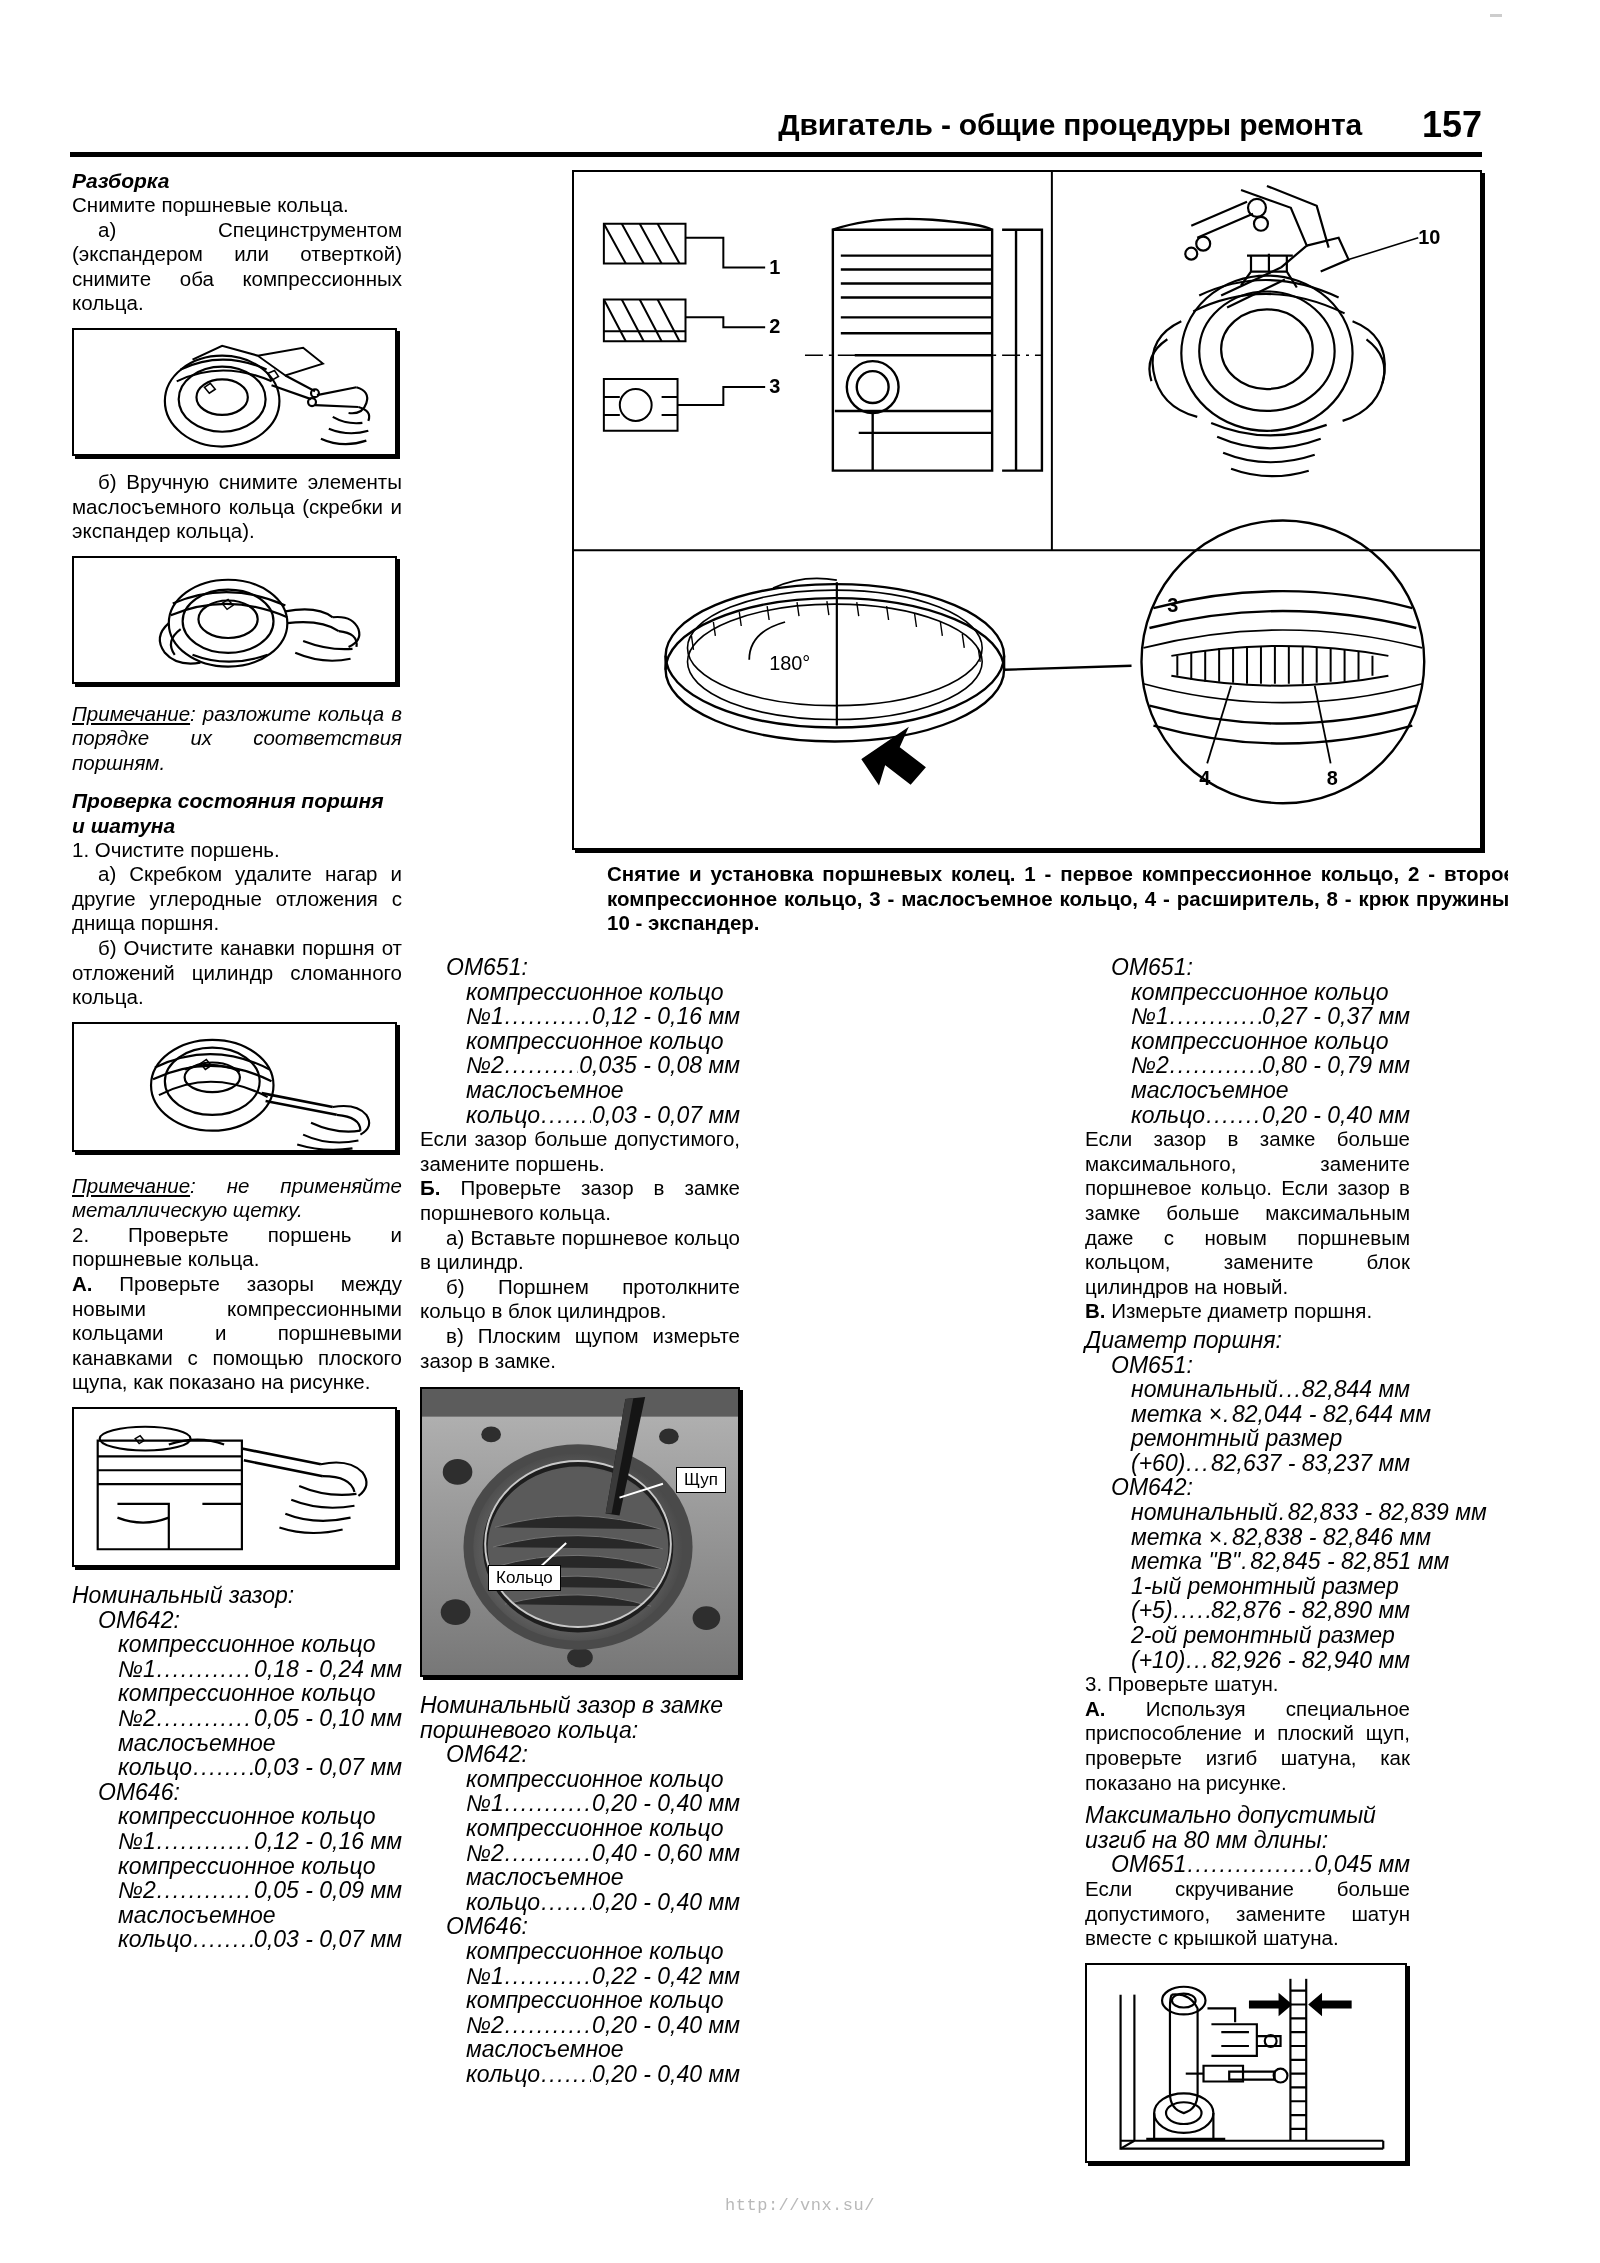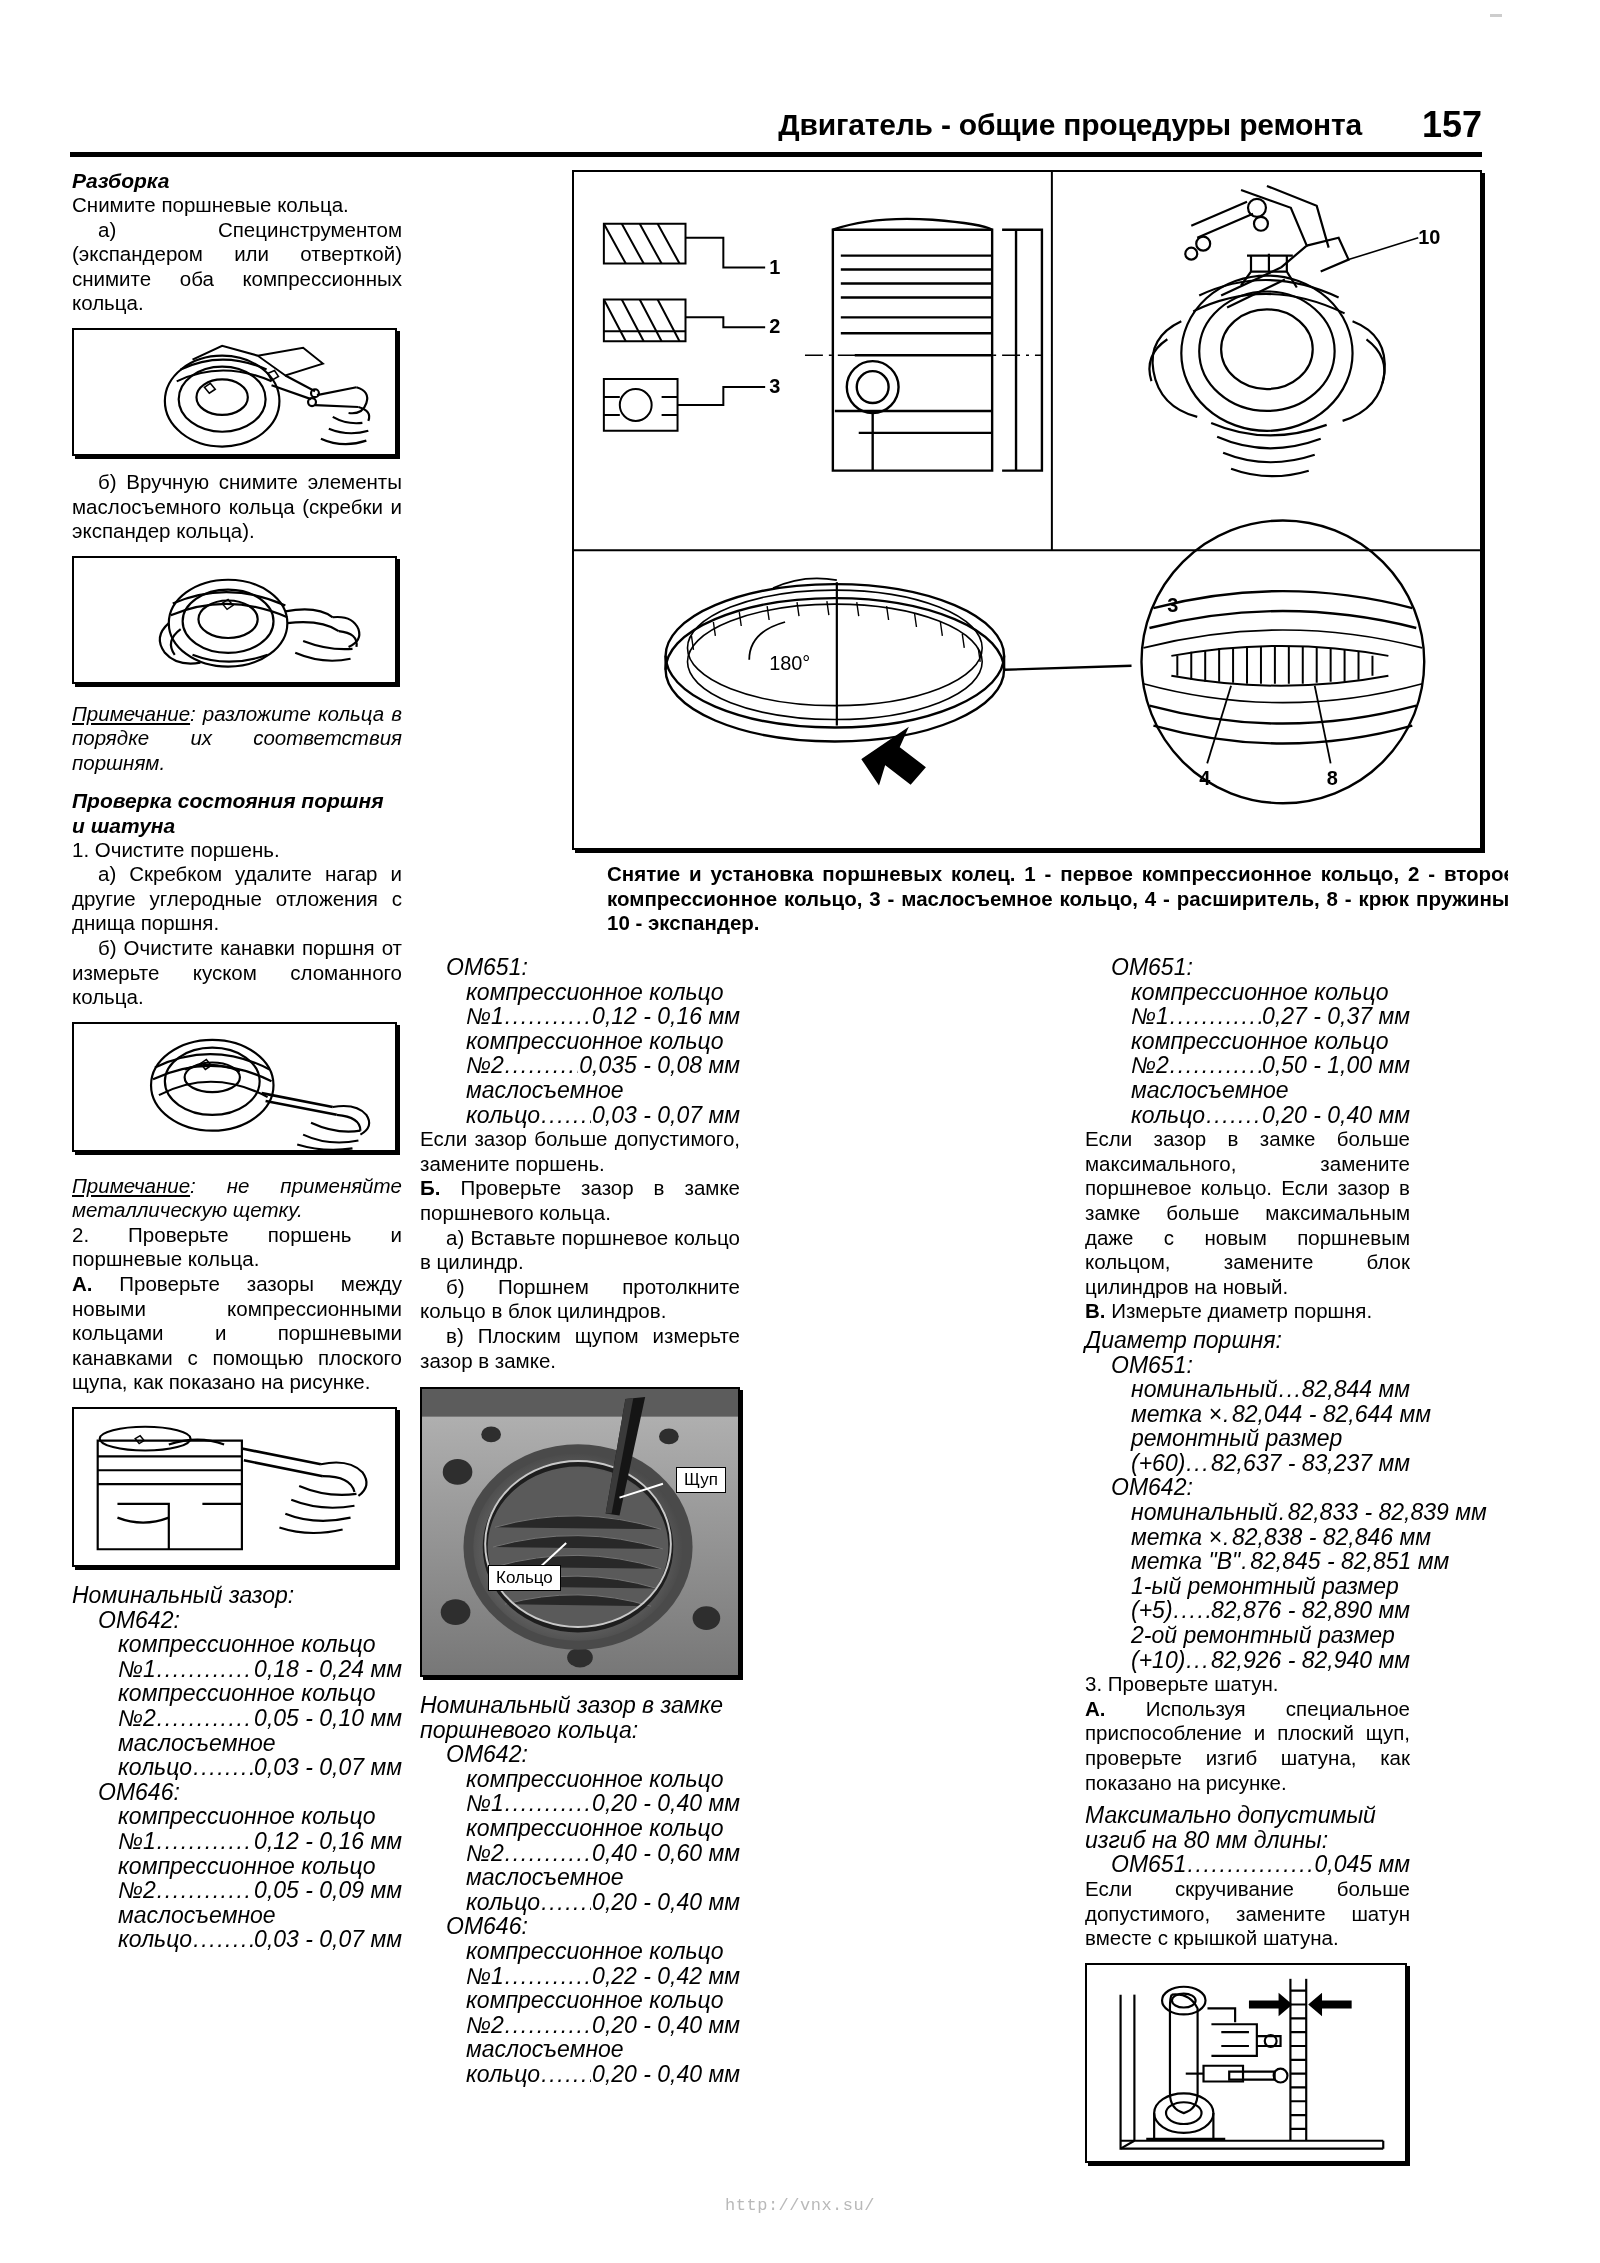--- a/index.html
+++ b/index.html
@@ -169,21 +169,21 @@
     <div style="height:18px"></div>
 
     <div class="txt">
       <span class="ital u">Примечание</span><span class="ital">: разложите кольца в порядке их соответствия поршням.</span>
     </div>
 
     <div style="height:12px"></div>
     <div class="hdr-bold-italic">Проверка состояния поршня и шатуна</div>
     <div class="txt">1. Очистите поршень.</div>
     <div class="txt indent">а) Скребком удалите нагар и другие углеродные отложения с днища поршня.</div>
-    <div class="txt indent">б) Очистите канавки поршня от измерьте куском сломанного кольца.</div>
+    <div class="txt indent">б) Очистите канавки поршня от отложений цилиндр сломанного кольца.</div>
 
     <div style="height:12px"></div>
 
     <div class="imgbox" style="width:325px;height:130px;">
       <svg class="ph" viewBox="0 0 325 130">
         <g fill="none" stroke="#000" stroke-width="2.2">
           <ellipse cx="140" cy="62" rx="62" ry="46"></ellipse>
           <ellipse cx="140" cy="58" rx="48" ry="34"></ellipse>
           <path d="M82 44 Q140 16 198 46"></path>
           <path d="M80 56 Q140 28 200 58"></path>
@@ -603,21 +603,21 @@
               <span class="nm">№1</span>
               <span class="dots">........................................................................................................................</span>
               <span class="val">0,27 - 0,37 мм</span>
             </div>
           </div>
           <div class="lvl2">
             <div>компрессионное кольцо</div>
             <div class="row">
               <span class="nm">№2</span>
               <span class="dots">........................................................................................................................</span>
-              <span class="val">0,50 - 1,00 мм</span>
+              <span class="val">0,80 - 0,79 мм</span>
             </div>
           </div>
           <div class="lvl2">
             <div>маслосъемное</div>
             <div class="row">
               <span class="nm">кольцо</span>
               <span class="dots">........................................................................................................................</span>
               <span class="val">0,20 - 0,40 мм</span>
             </div>
           </div>

